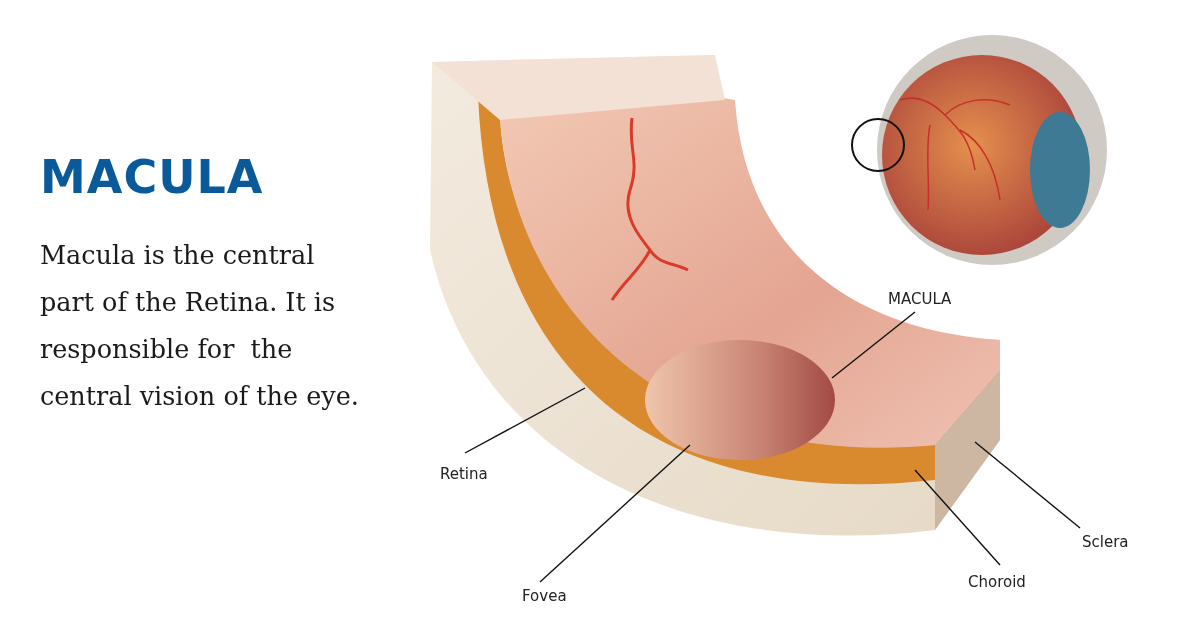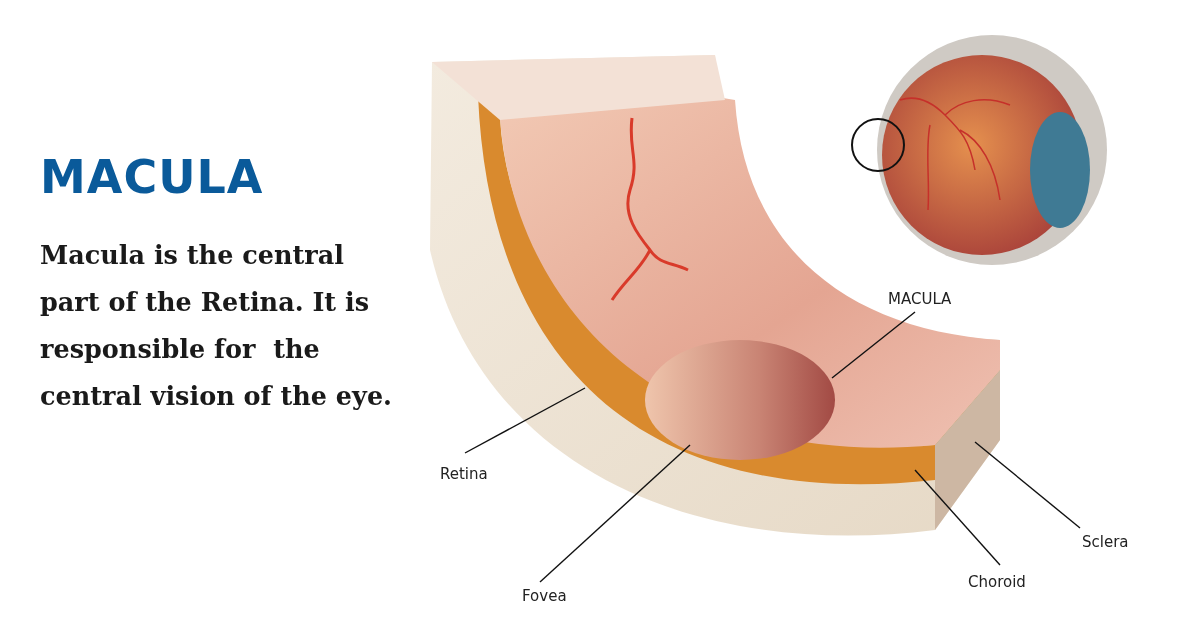--- a/index.html
+++ b/index.html
@@ -1,18 +1,18 @@
 <!DOCTYPE html>
 <html><head>
 <meta charset="utf-8">
 <style>
   html, body { margin:0; padding:0; }
   body { width:1200px; height:630px; background:#ffffff; position:relative; overflow:hidden; font-family:"DejaVu Sans", sans-serif; }
   .title { position:absolute; left:40px; top:150px; font-family:"DejaVu Sans", sans-serif; font-weight:bold; font-size:46px; color:#0a5a9a; letter-spacing:1px; margin:0; }
-  .desc { position:absolute; left:40px; top:232px; width:400px; font-family:"DejaVu Serif", serif; font-size:25.5px; line-height:47px; color:#1a1a1a; white-space:pre; margin:0;font-weight:bold; }
+  .desc { position:absolute; left:40px; top:232px; width:400px; font-family:"DejaVu Serif", serif; font-size:25.5px; line-height:47px; color:#1a1a1a; white-space:pre; margin:0; }
   svg.illus { position:absolute; left:0; top:0; }
   .lbl { font-family:"DejaVu Sans", sans-serif; font-size:15px; fill:#222; }
 </style>
 </head>
 <body>
 
 <h1 class="title">MACULA</h1>
 <div class="desc"><span>Macula is the central</span>
 <span>part of the Retina. It is</span>
 <span>responsible for  the</span>

